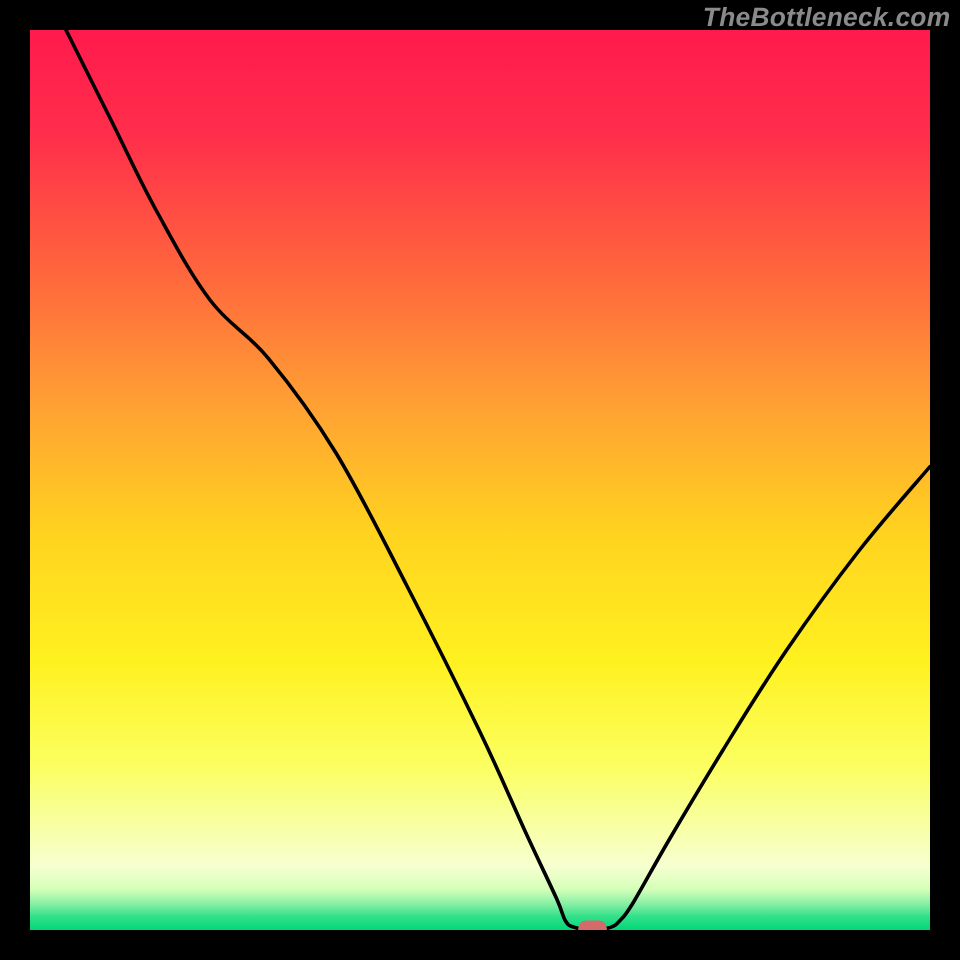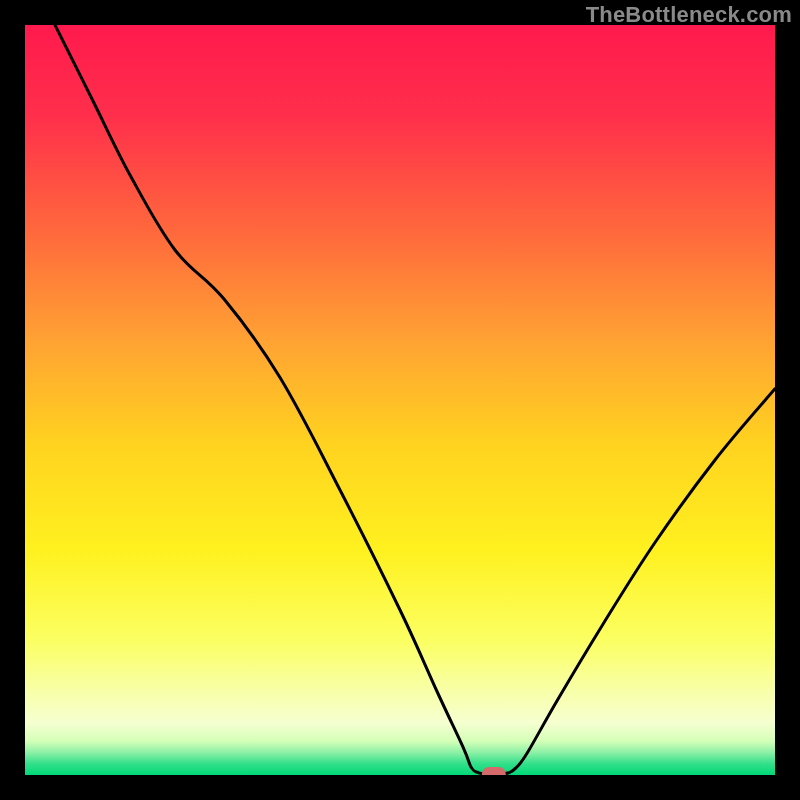--- a/index.html
+++ b/index.html
@@ -8,20 +8,21 @@
     width: 800px;
     height: 800px;
     background: #000;
     overflow: hidden;
     font-family: Arial, Helvetica, sans-serif;
   }
   .frame {
     position: absolute;
     inset: 0;
     background: #000;
+    font-style: italic;
   }
   .plot {
     position: absolute;
     left: 25px;
     right: 25px;
     top: 25px;
     bottom: 25px;
     overflow: hidden;
   }
   .gradient-back {

